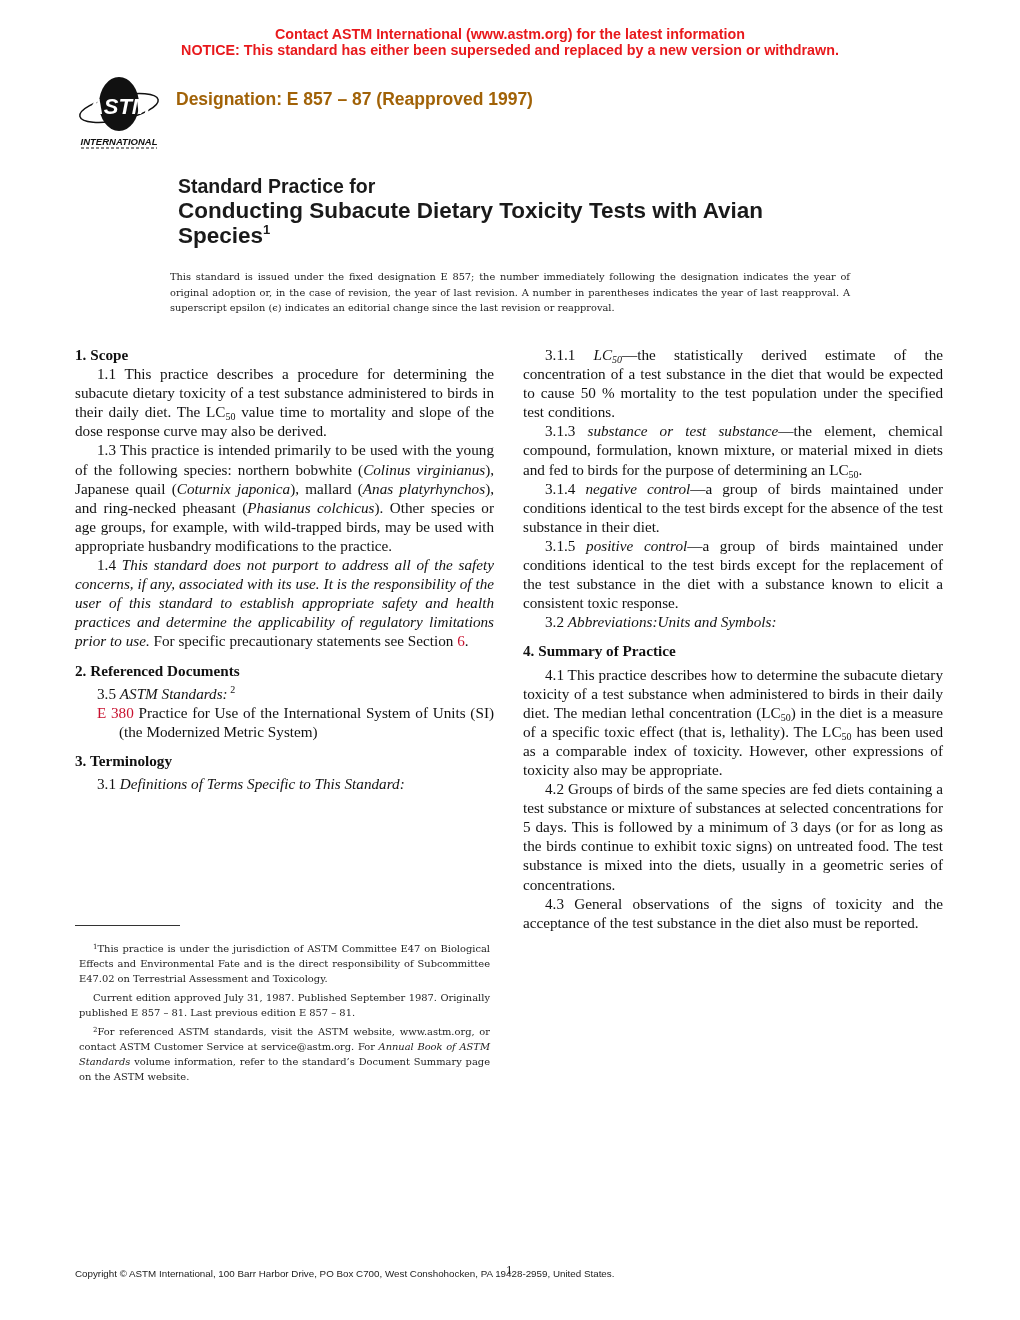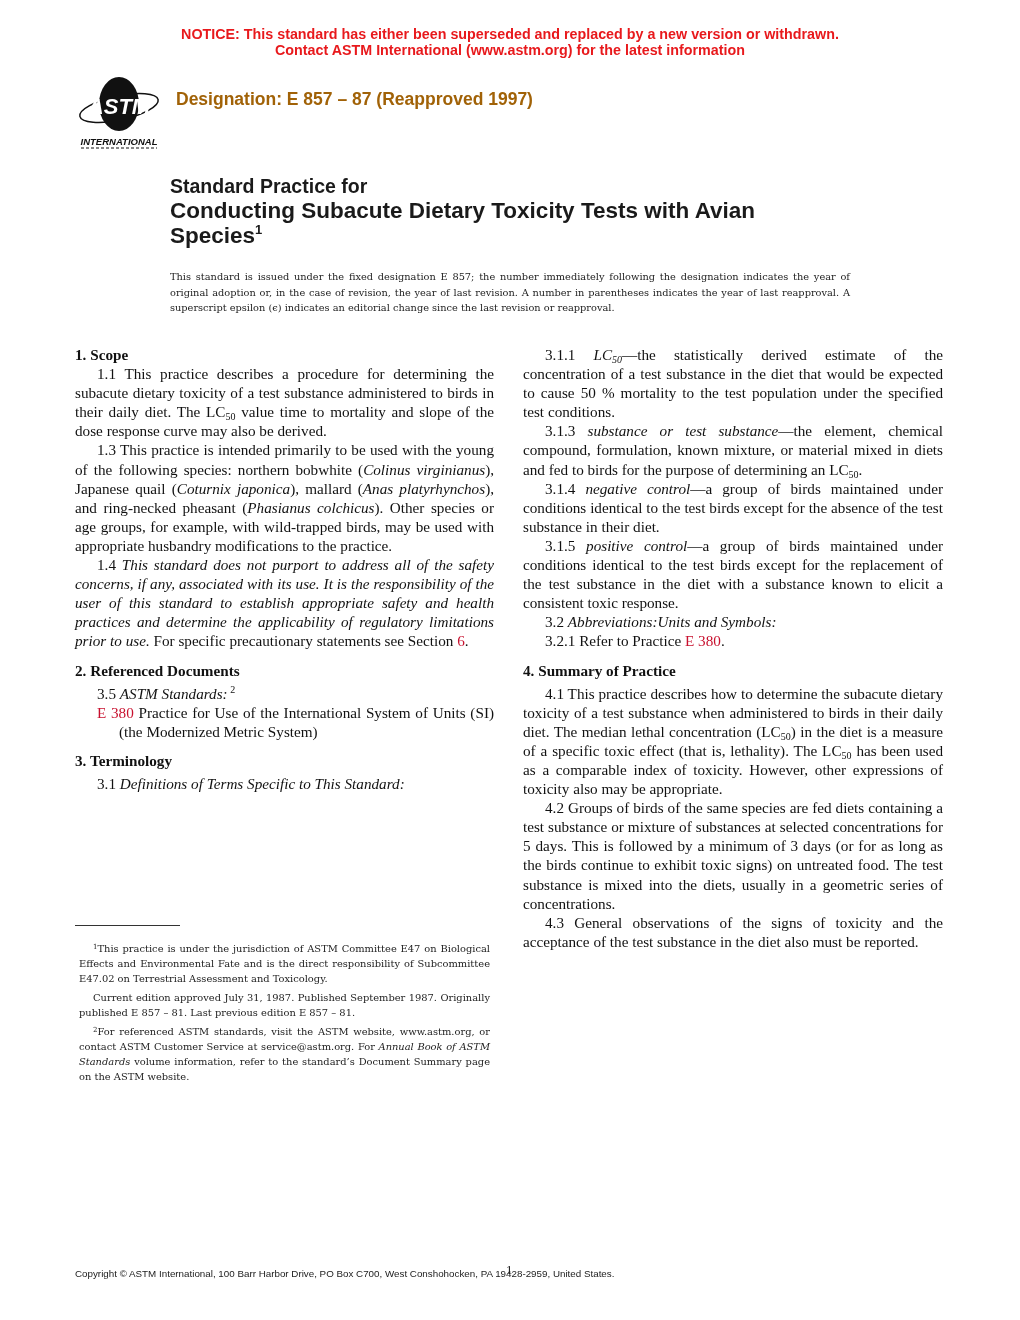--- a/index.html
+++ b/index.html
@@ -2,21 +2,21 @@
 <html><head>
 <meta charset="utf-8">
 <style>
   html, body { margin: 0; padding: 0; background: #ffffff; }
   body { width: 1020px; height: 1320px; position: relative; overflow: hidden; color: #111; }
   .notice { position: absolute; top: 26px; left: 0; width: 1020px; text-align: center;
     font-family: "Liberation Sans", sans-serif; font-weight: bold; color: #e8191c; font-size: 14.3px; line-height: 16px; }
   .logo { position: absolute; left: 76px; top: 74px; width: 86px; height: 78px; }
   .designation { position: absolute; left: 176px; top: 89px; font-family: "Liberation Sans", sans-serif;
     font-size: 17.5px; font-weight: bold; color: #a16207; }
-  .title-block { position: absolute; left: 170px; top: 174px; font-family: "Liberation Sans", sans-serif; font-weight: bold; color: #1a1a1a; }
+  .title-block { position: absolute; left: 178px; top: 174px; font-family: "Liberation Sans", sans-serif; font-weight: bold; color: #1a1a1a; }
   .title-pre { font-size: 19.5px; line-height: 24px; }
   .title-main { font-size: 22.5px; line-height: 25px; }
   .title-main sup { font-size: 13px; vertical-align: 9px; line-height: 0; }
   .issued { position: absolute; left: 170px; top: 269px; width: 680px; font-family: "DejaVu Serif", serif;
     font-size: 9.8px; line-height: 15.6px; color: #222; text-align: justify; }
   .col { position: absolute; font-family: "Liberation Serif", serif; font-size: 15.2px; line-height: 19.1px; color: #111; text-align: justify; }
   .col-left { left: 75px; top: 345px; width: 419px; }
   .col-right { left: 523px; top: 345px; width: 420px; }
   .col p { margin: 0; text-indent: 22px; }
   .col p.hang { padding-left: 22px; text-indent: -22px; margin-left: 22px; }
@@ -30,22 +30,22 @@
     font-size: 9.9px; line-height: 15px; color: #222; text-align: justify; }
   .footnotes p { margin: 4px; text-indent: 14px; }
   .footnotes sup { font-size: 7px; vertical-align: 3px; line-height: 0; }
   .copyright { position: absolute; left: 75px; top: 1268px; font-family: "Liberation Sans", sans-serif; font-size: 9.8px; color: #222; }
   .pagenum { position: absolute; left: 506px; top: 1262px; font-family: "Liberation Serif", serif; font-size: 13px; color: #222; }
 </style>
 </head>
 <body>
 
 <div class="notice">
+  <div>Contact ASTM International (www.astm.org) for the latest information</div>
   <div>NOTICE: This standard has either been superseded and replaced by a new version or withdrawn.</div>
-  <div>Contact ASTM International (www.astm.org) for the latest information</div>
 </div>
 
 <div class="logo">
   <svg width="86" height="78" viewBox="0 0 86 78">
     <ellipse cx="43" cy="34" rx="40" ry="12" fill="none" stroke="#111" stroke-width="1.5" transform="rotate(-12 43 34)"></ellipse>
     <ellipse cx="43" cy="30" rx="20" ry="27" fill="#111"></ellipse>
     <text x="43" y="40" text-anchor="middle" font-family="Liberation Sans, sans-serif" font-weight="bold" font-size="22" fill="#fff" font-style="italic">ASTM</text>
     <text x="43" y="71" text-anchor="middle" font-family="Liberation Sans, sans-serif" font-weight="bold" font-style="italic" font-size="9.5" fill="#111">INTERNATIONAL</text>
     <line x1="5" y1="74" x2="81" y2="74" stroke="#111" stroke-width="1" stroke-dasharray="3,2"></line>
   </svg>
@@ -74,21 +74,20 @@
   <h2 class="gap">3.  Terminology</h2>
   <p><span>3.1  </span><i>Definitions of Terms Specific to This Standard:</i></p>
 </div>
 
 <div class="col col-right">
   <p><span>3.1.1  </span><i>LC</i><sub><i>50</i></sub><span>—the statistically derived estimate of the concentration of a test substance in the diet that would be expected to cause 50 % mortality to the test population under the specified test conditions.</span></p>
   <p><span>3.1.3  </span><i>substance or test substance</i><span>—the element, chemical compound, formulation, known mixture, or material mixed in diets and fed to birds for the purpose of determining an LC</span><sub>50</sub><span>.</span></p>
   <p><span>3.1.4  </span><i>negative control</i><span>—a group of birds maintained under conditions identical to the test birds except for the absence of the test substance in their diet.</span></p>
   <p><span>3.1.5  </span><i>positive control</i><span>—a group of birds maintained under conditions identical to the test birds except for the replacement of the test substance in the diet with a substance known to elicit a consistent toxic response.</span></p>
   <p><span>3.2  </span><i>Abbreviations:Units and Symbols:</i></p>
-  <p><span>3.2.1  Refer to Practice </span><span class="link">E 380</span><span>.</span></p>
 
   <h2 class="gap">4.  Summary of Practice</h2>
   <p><span>4.1  This practice describes how to determine the subacute dietary toxicity of a test substance when administered to birds in their daily diet. The median lethal concentration (LC</span><sub>50</sub><span>) in the diet is a measure of a specific toxic effect (that is, lethality). The LC</span><sub>50</sub><span> has been used as a comparable index of toxicity. However, other expressions of toxicity also may be appropriate.</span></p>
   <p>4.2 Groups of birds of the same species are fed diets containing a test substance or mixture of substances at selected concentrations for 5 days. This is followed by a minimum of 3 days (or for as long as the birds continue to exhibit toxic signs) on untreated food. The test substance is mixed into the diets, usually in a geometric series of concentrations.</p>
   <p>4.3 General observations of the signs of toxicity and the acceptance of the test substance in the diet also must be reported.</p>
 </div>
 
 <div class="footrule"></div>
 <div class="footnotes">
   <p><sup>1</sup><span>This practice is under the jurisdiction of ASTM Committee E47 on Biological Effects and Environmental Fate and is the direct responsibility of Subcommittee E47.02 on Terrestrial Assessment and Toxicology.</span></p>

